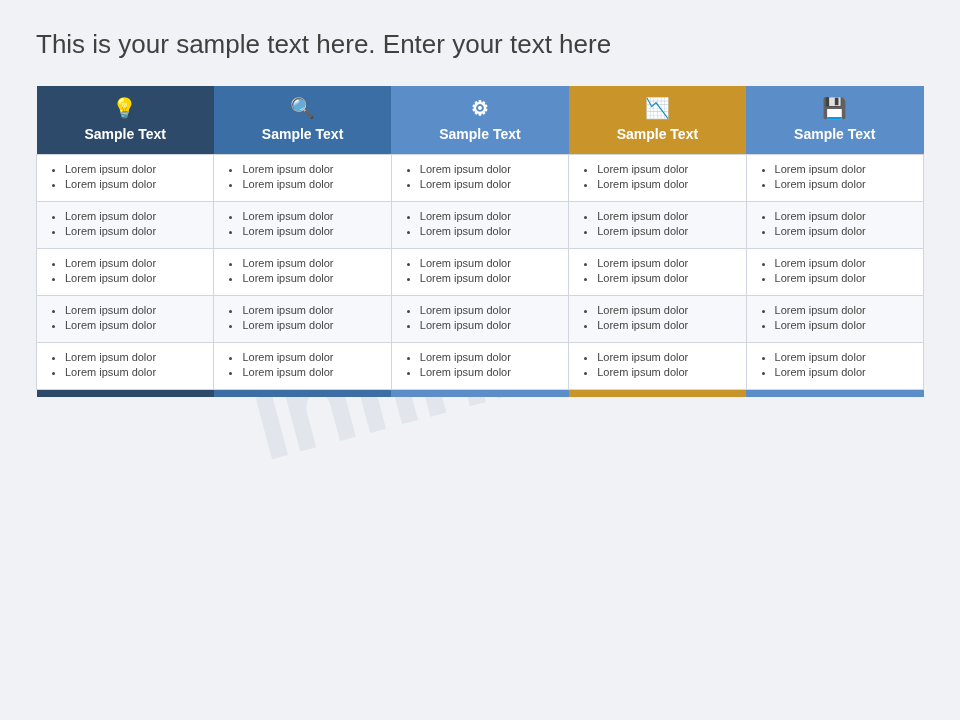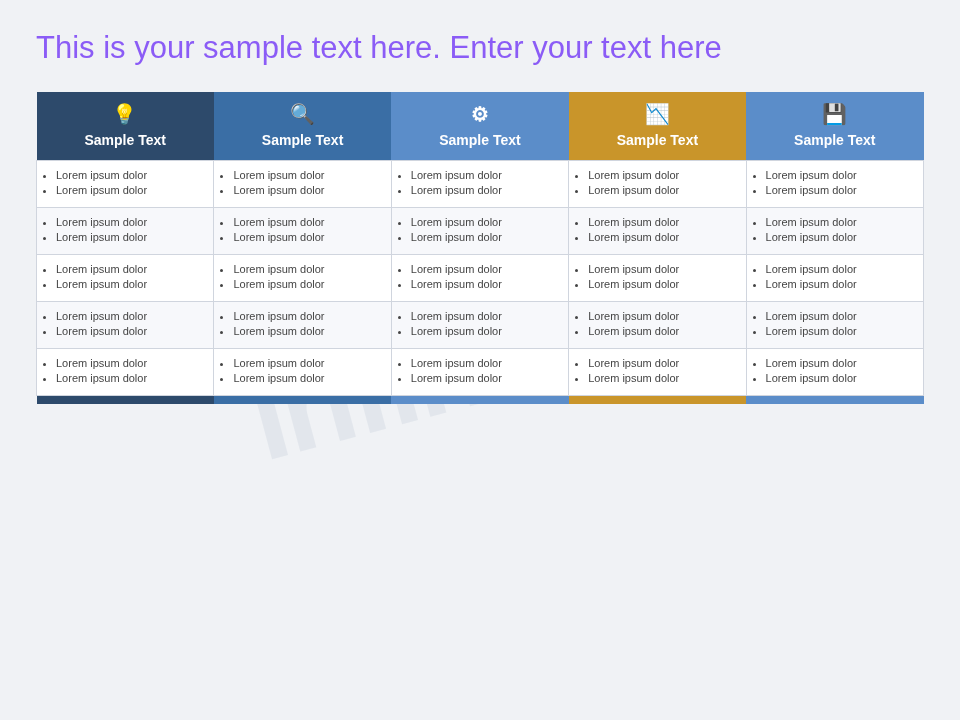--- a/index.html
+++ b/index.html
@@ -32,22 +32,22 @@
       letter-spacing: -4px;
     }
 
     .page-content {
       position: relative;
       z-index: 1;
       padding: 28px 36px 20px 36px;
     }
 
     .page-title {
-      font-size: 31px;
-      color: #8b5cf6;
+      font-size: 26px;
+      color: #404040;
       font-weight: 400;
       margin-bottom: 24px;
       line-height: 1.3;
     }
 
     .table-wrapper {
       width: 100%;
       border-collapse: collapse;
       border-spacing: 0;
     }
@@ -74,21 +74,21 @@
     }
 
     .col-1-header { background-color: #2d4a6b; }
     .col-2-header { background-color: #3a6ea5; }
     .col-3-header { background-color: #5b8dc9; }
     .col-4-header { background-color: #c9952a; }
     .col-5-header { background-color: #5b8dc9; }
 
     
     .data-row td {
-      padding: 8px 3px;
+      padding: 8px 12px;
       vertical-align: top;
       border: 1px solid #d0d5de;
       background: #fff;
       font-size: 11px;
       color: #444;
     }
 
     .data-row:nth-child(even) td {
       background: #f7f8fb;
     }

